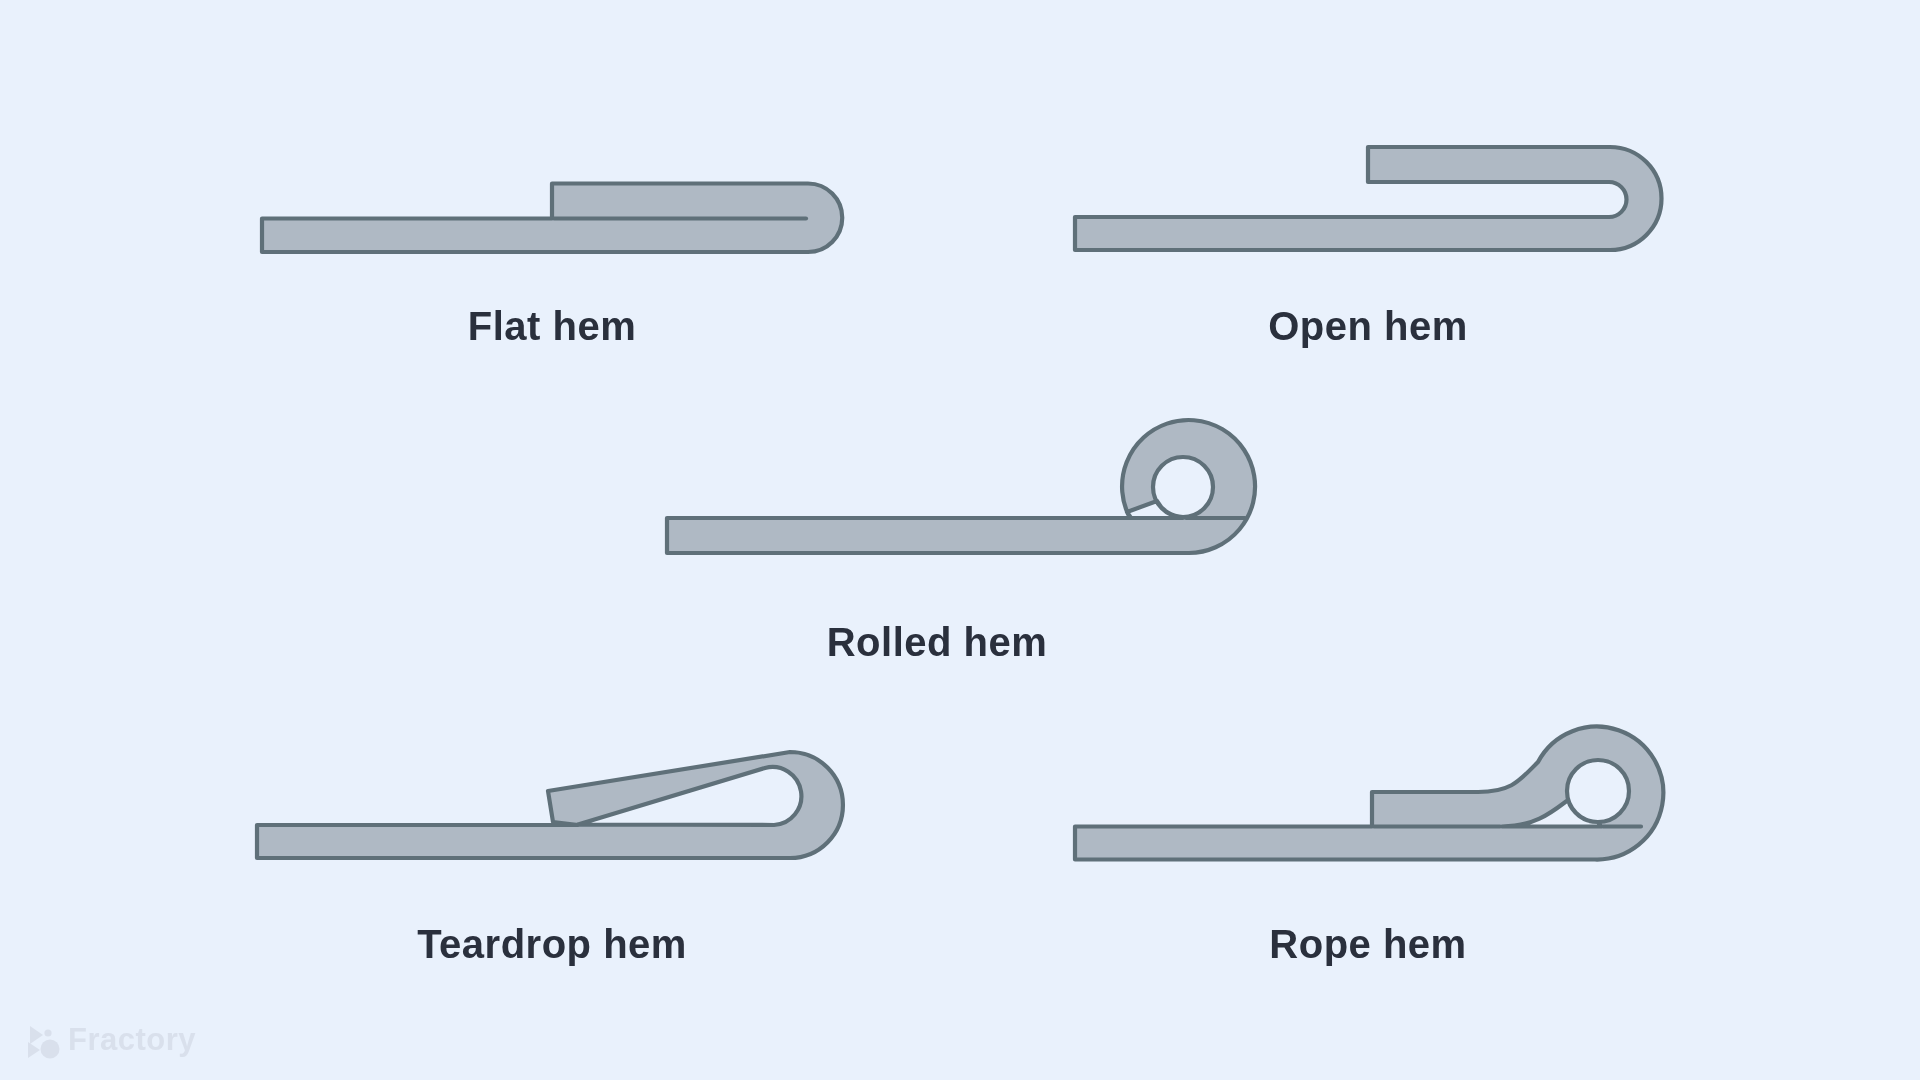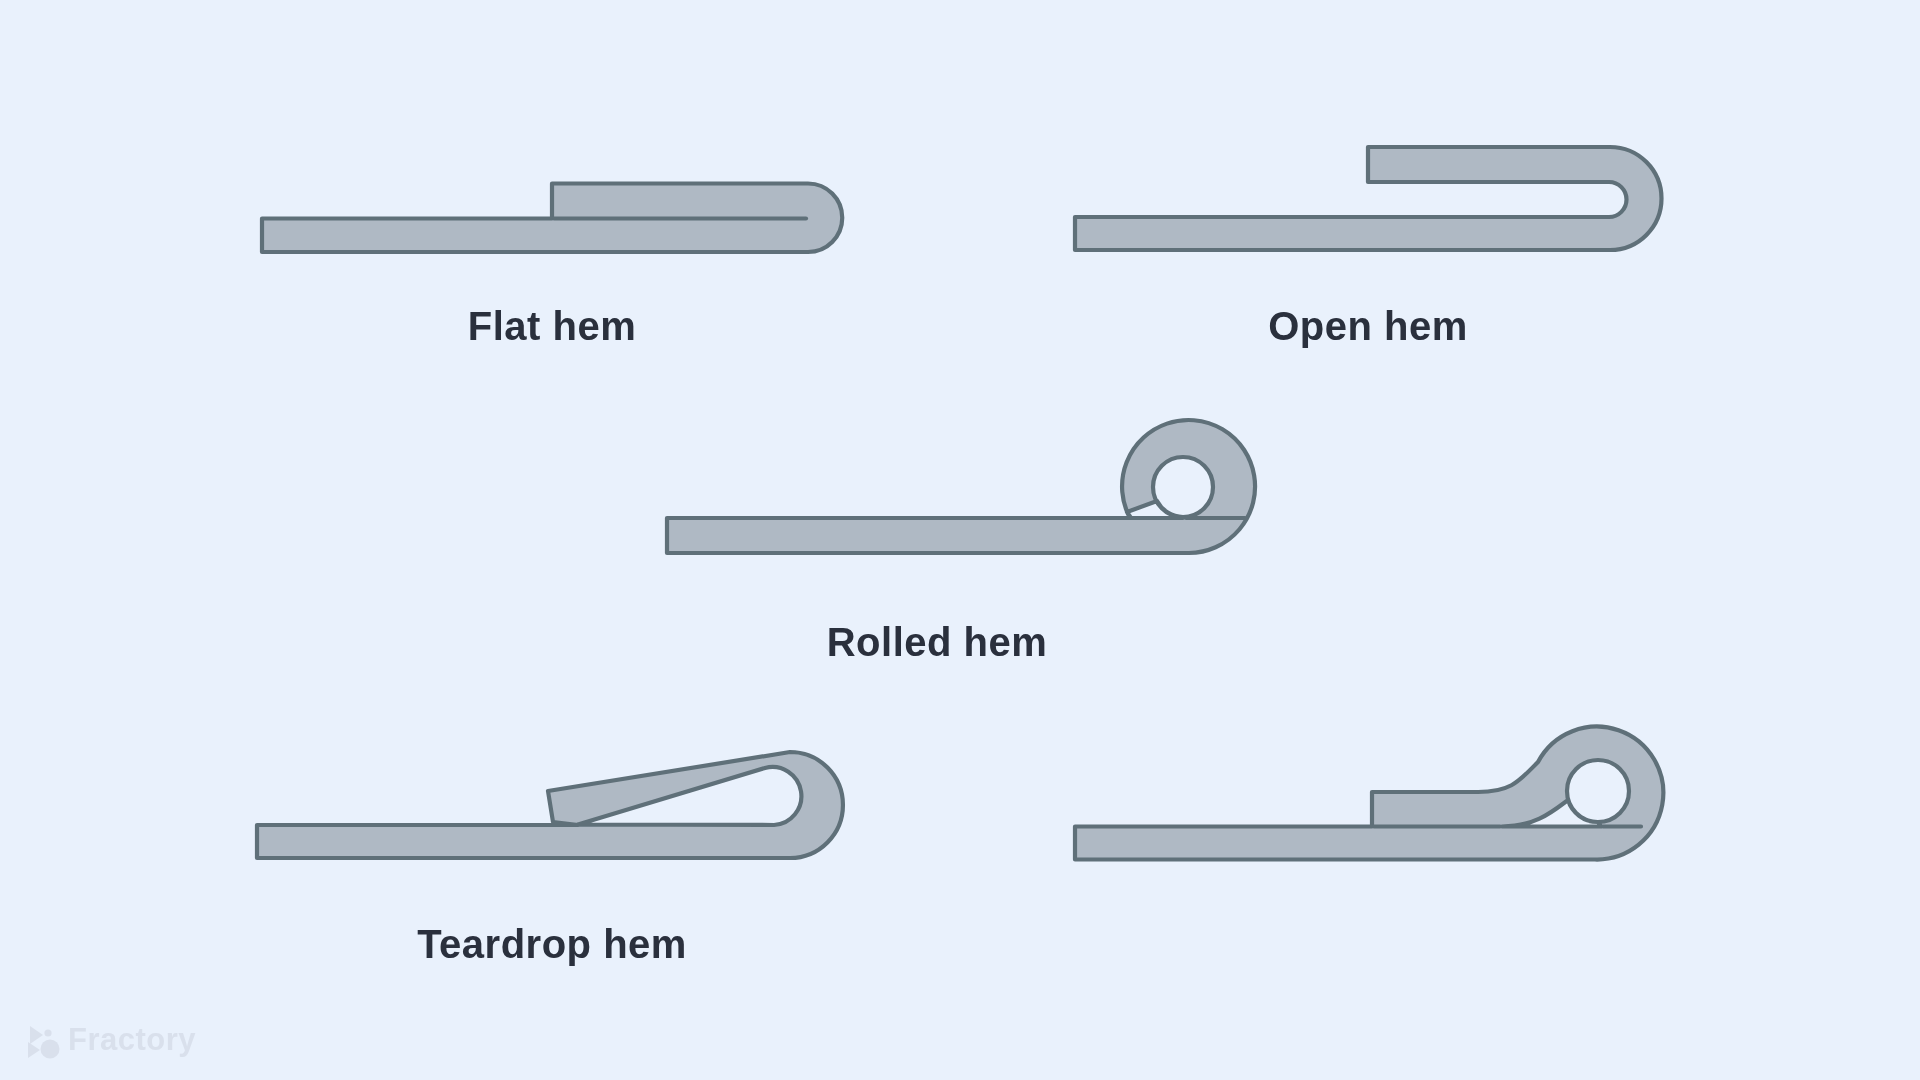--- a/index.html
+++ b/index.html
@@ -101,20 +101,21 @@
            M 1567 791 A 31 31 0 1 1 1629 791 A 31 31 0 1 1 1567 791 Z
            M 1502 826.5 C 1535 826.5 1552 812 1568 800 A 31 31 0 0 0 1598 822 L 1601 826.5 Z"></path>
       <path class="hem-line" d="M 1374 826.5 L 1500 826.5 M 1603 826.5 L 1641 826.5"></path>
     </g>
   </svg>
 
   <div class="hem-label" style="left:552px; top:326px;">Flat hem</div>
   <div class="hem-label" style="left:1368px; top:326px;">Open hem</div>
   <div class="hem-label" style="left:937px; top:632px;margin-top:10px;">Rolled hem</div>
   <div class="hem-label" style="left:552px; top:944px;text-align:right;">Teardrop hem</div>
+  <div class="hem-label" style="left:1368px; top:944px;">Rope hem</div>
 
   <div class="brand">
     <svg class="brand-mark" viewBox="0 0 40 42">
       <g fill="#D9E0EC">
         <polygon points="4,8 4,26 17,17"></polygon>
         <circle cx="22" cy="15" r="3.6"></circle>
         <polygon points="2,24 2,40 14,32"></polygon>
         <circle cx="24" cy="31" r="9.5"></circle>
       </g>
     </svg>

